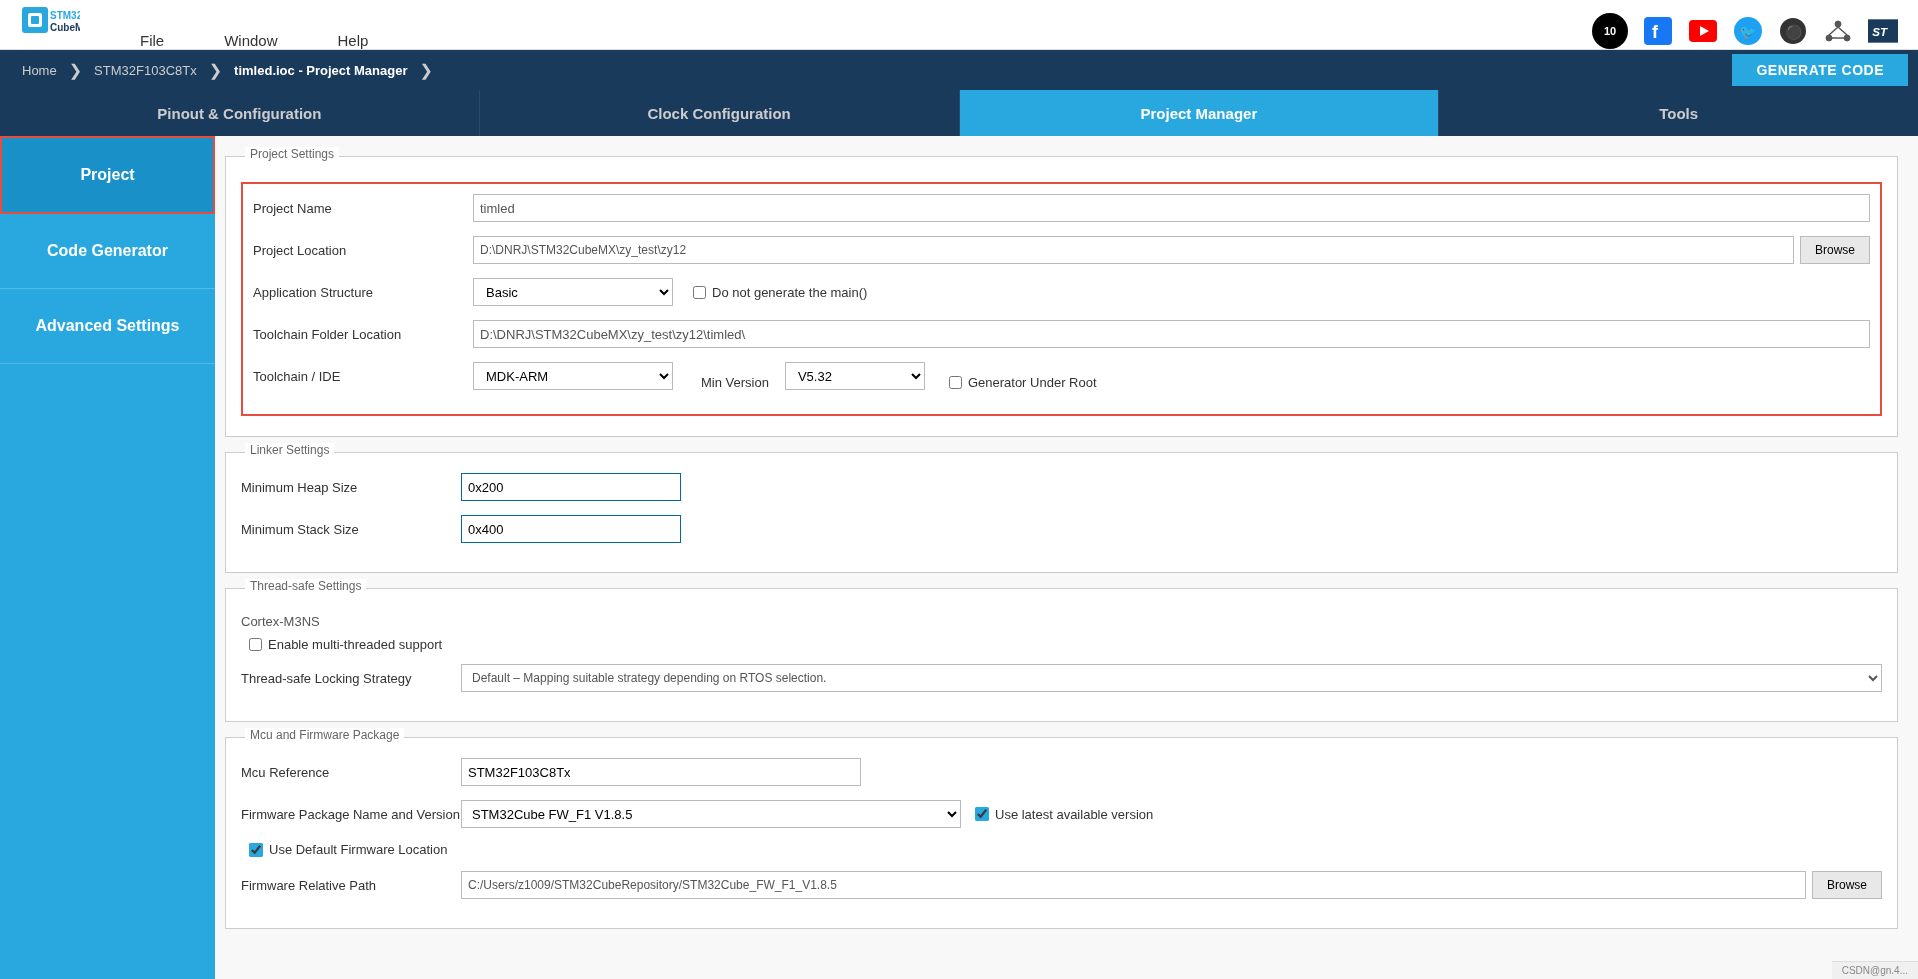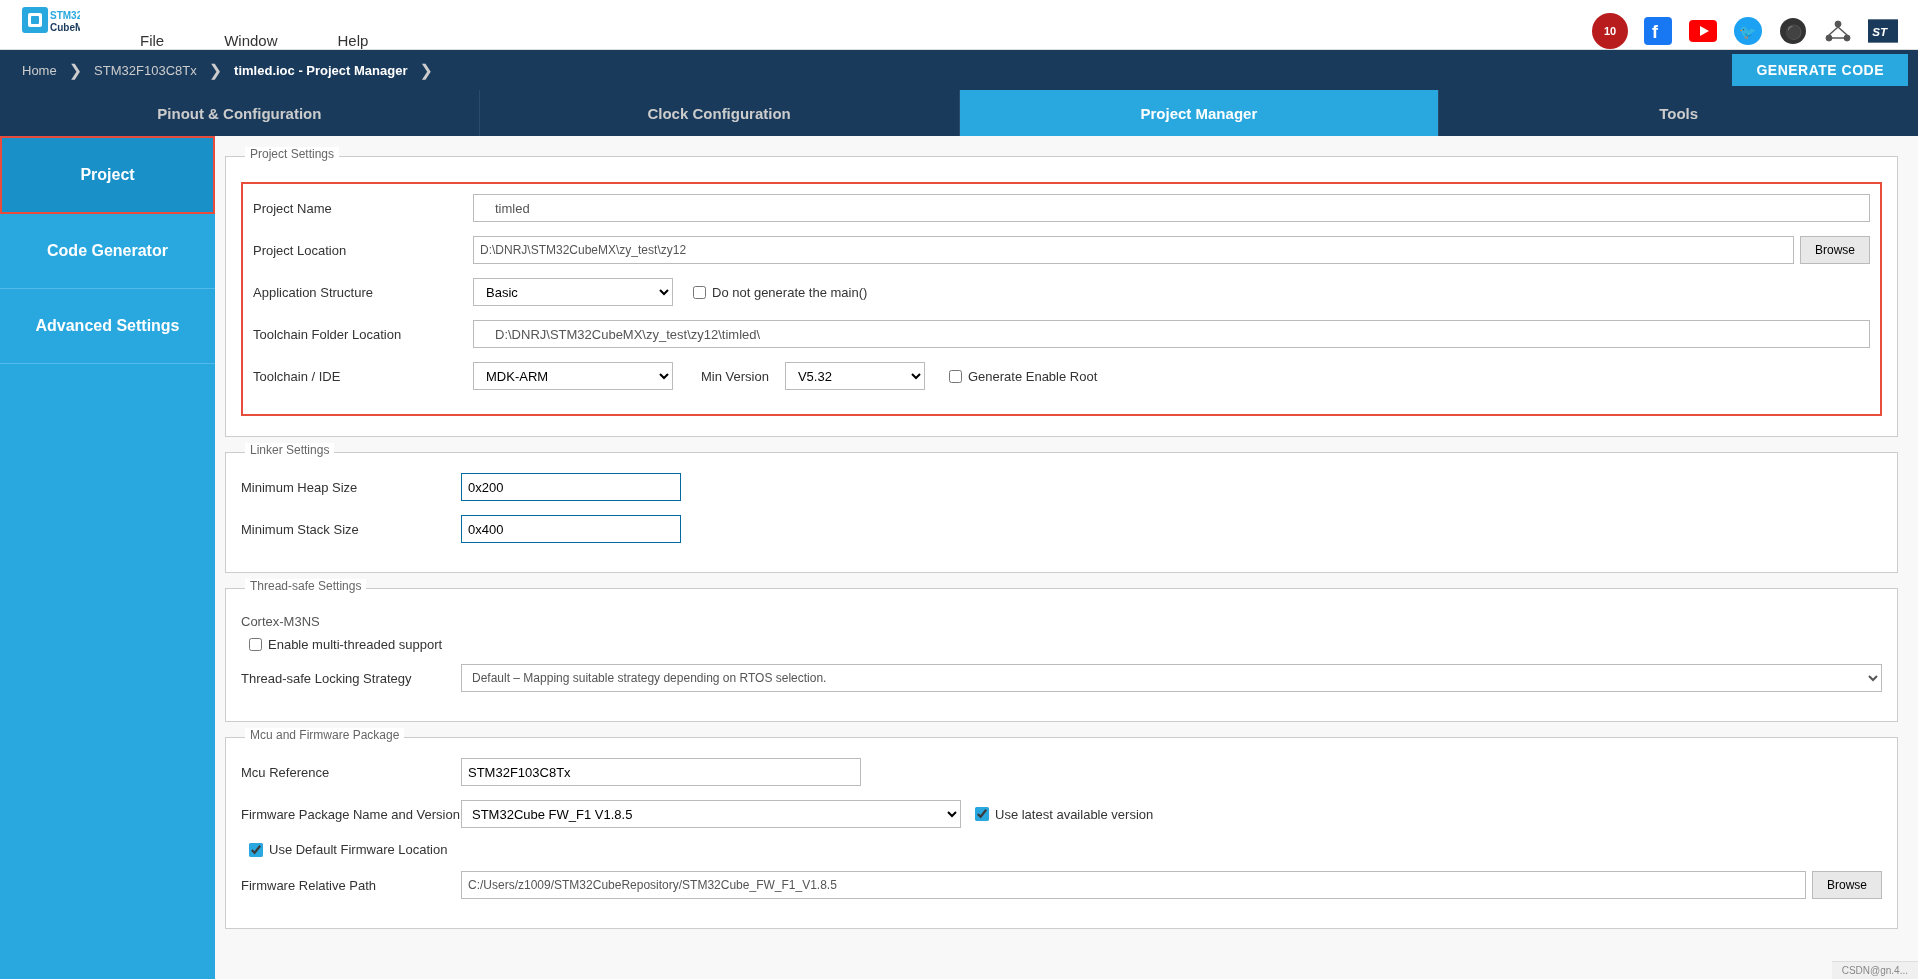--- a/index.html
+++ b/index.html
@@ -28,21 +28,21 @@
     }
     .menu-item { cursor: pointer; }
     .top-icons {
       display: flex;
       align-items: center;
       gap: 15px;
     }
     .top-icon-circle {
       width: 36px; height: 36px;
       border-radius: 50%;
-      background: #b91c1c;
+      background: #000000;
       display: flex; align-items: center; justify-content: center;
       color: white; font-size: 11px; font-weight: bold;
     }
     .social-icon { width: 30px; height: 30px; display: flex; align-items: center; justify-content: center; }
 
     
     .breadcrumb-bar {
       background: #1a3a5c;
       height: 40px;
       display: flex;
@@ -164,21 +164,21 @@
     .form-label {
       width: 220px;
       min-width: 220px;
       font-size: 13px;
       color: #333;
     }
     .form-control {
       flex: 1;
       height: 28px;
       border: 1px solid #bbb;
-      padding: 0 21px;
+      padding: 0 6px;
       font-size: 13px;
       background: white;
       color: #555;
     }
 
     
     .red-highlight {
       border: 2px solid #e74c3c;
       padding: 10px;
       margin: 5px 0;
@@ -233,21 +233,21 @@
     }
 
     .row-with-browse {
       display: flex;
       align-items: center;
       flex: 1;
     }
 
     .toolchain-row {
       display: flex;
-      align-items: center;
+      align-items: flex-end;
       gap: 8px;
     }
 
     .linker-input {
       width: 220px;
       height: 28px;
       border: 1px solid #0369a1;
       padding: 0 6px;
       font-size: 13px;
       background: white;
@@ -436,21 +436,21 @@
                 <option>IAR</option>
                 <option>SW4STM32</option>
               </select>
               <span class="min-version-label">Min Version</span>
               <select class="select-control" style="width:140px;">
                 <option>V5.32</option>
                 <option>V5.30</option>
               </select>
               <label class="checkbox-label" style="margin-left: 16px;">
                 <input type="checkbox" style="">
-                <span>Generate Enable Root</span>
+                <span>Generator Under Root</span>
               </label>
             </div>
           </div>
         </div>
       </div>
     </div>
 
     <div class="section">
       <span class="section-title">Linker Settings</span>
       <div class="section-content">

